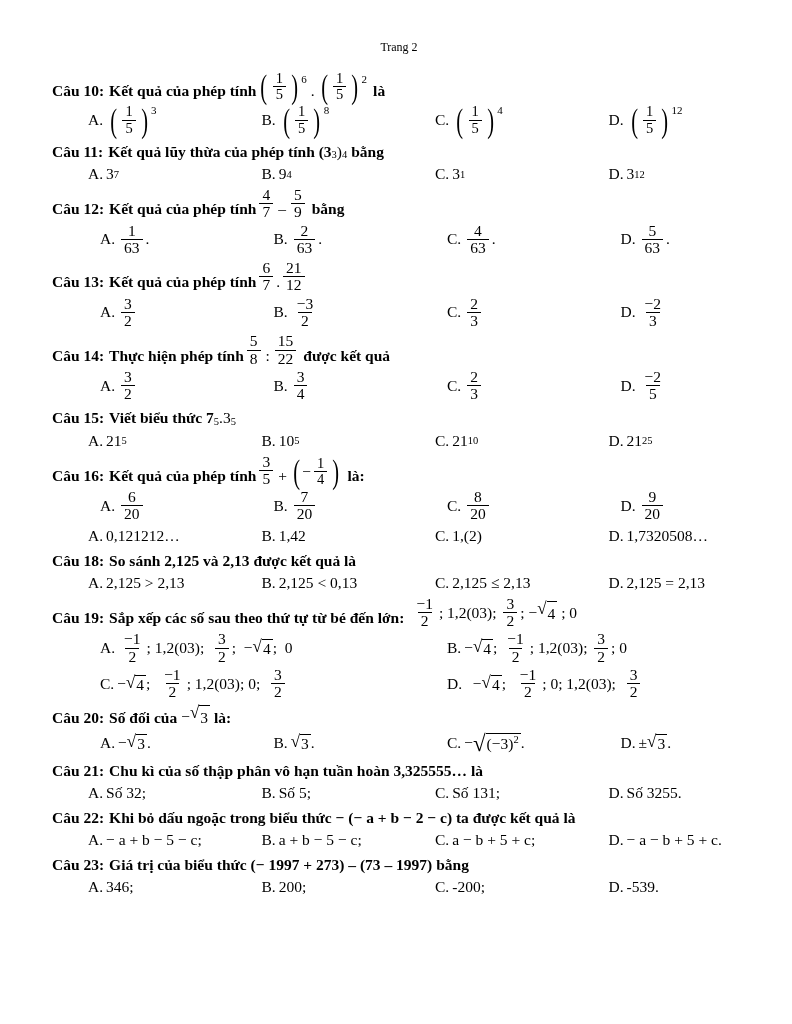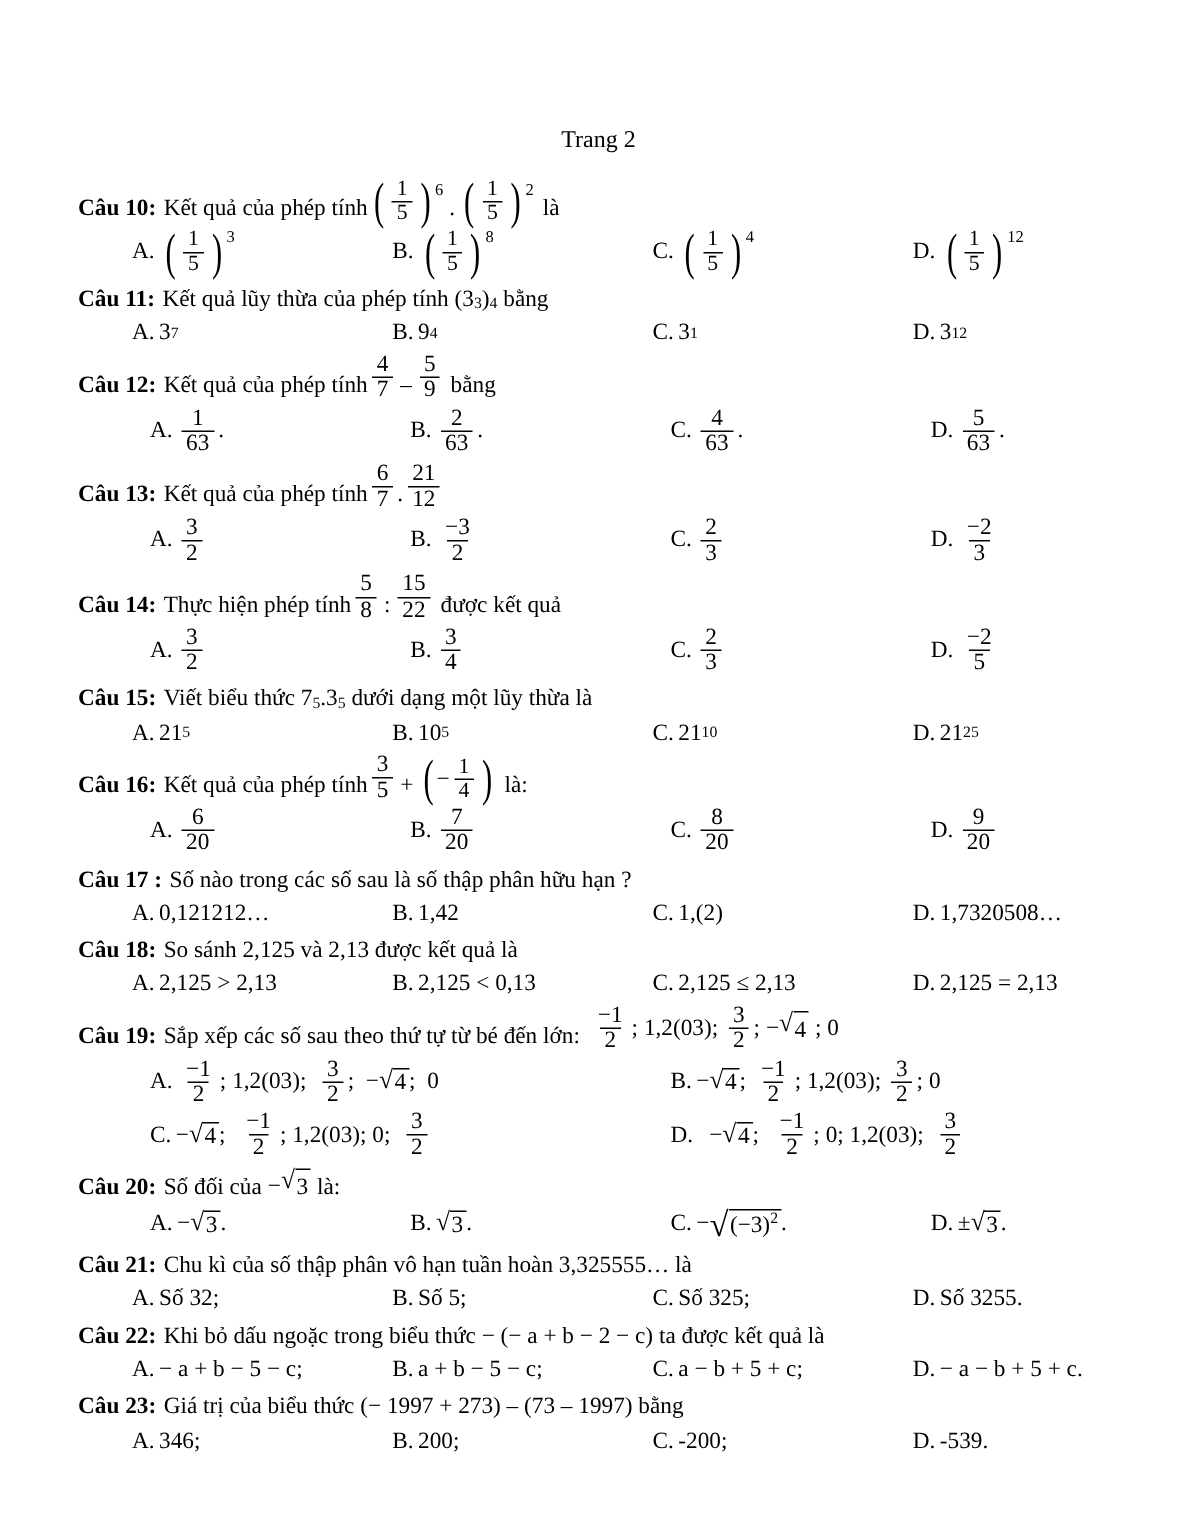--- a/index.html
+++ b/index.html
@@ -15,42 +15,42 @@
     font-size: 15px;
     position: relative;
     overflow: hidden;
   }
   .page {
     padding: 40px 46px 10px 52px;
     box-sizing: border-box;
   }
   .page-header {
     text-align: center;
-    font-size: 16px;
+    font-size: 12px;
     margin-bottom: 16px;
-    margin-top: 45px;
   }
   .q-block {
     margin-bottom: 4px;
   }
   .q-stem {
     font-size: 15.5px;
     line-height: 1.5;
     margin-bottom: 2px;
     display: flex;
     align-items: flex-end;
     flex-wrap: wrap;
   }
   .q-label {
     font-weight: bold;
     margin-right: 5px;
     white-space: nowrap;
   }
   .q-text {
     white-space: pre-wrap;
+    font-weight: bold;
   }
   .opts {
     display: flex;
     width: 100%;
     margin: 2px 0 2px 0;
     align-items: center;
   }
   .opts.indent { padding-left: 36px; }
   .opts.indent2 { padding-left: 48px; }
   .opt {
@@ -373,21 +373,20 @@
   </div>
 
   <div class="q-block">
     <div class="q-stem">
       <span class="q-label">Câu 15:</span>
       <span class="q-text">Viết biểu thức 7</span>
       <sup>5</sup>
       <span>.</span>
       <span>3</span>
       <sup>5</sup>
-      <span class="q-text"> dưới dạng một lũy thừa là</span>
     </div>
     <div class="opts indent">
       <div class="opt w25">
         <span class="lead">A.</span>
         <span>21</span>
         <sup>5</sup>
       </div>
       <div class="opt w25">
         <span class="lead">B.</span>
         <span>10</span>
@@ -452,24 +451,20 @@
         <span class="lead">D.</span>
         <span class="frac big">
           <span class="num">9</span>
           <span class="den">20</span>
         </span>
       </div>
     </div>
   </div>
 
   <div class="q-block">
-    <div class="q-stem">
-      <span class="q-label">Câu 17 :</span>
-      <span class="q-text">Số nào trong các số sau là số thập phân hữu hạn ?</span>
-    </div>
     <div class="opts indent">
       <div class="opt w25">
         <span class="lead">A.</span>
         <span>0,121212…</span>
       </div>
       <div class="opt w25">
         <span class="lead">B.</span>
         <span>1,42</span>
       </div>
       <div class="opt w25">
@@ -687,21 +682,21 @@
       <div class="opt w25">
         <span class="lead">A.</span>
         <span>Số 32;</span>
       </div>
       <div class="opt w25">
         <span class="lead">B.</span>
         <span>Số 5;</span>
       </div>
       <div class="opt w25">
         <span class="lead">C.</span>
-        <span>Số 325;</span>
+        <span>Số 131;</span>
       </div>
       <div class="opt w25">
         <span class="lead">D.</span>
         <span>Số 3255.</span>
       </div>
     </div>
   </div>
 
   <div class="q-block">
     <div class="q-stem">

